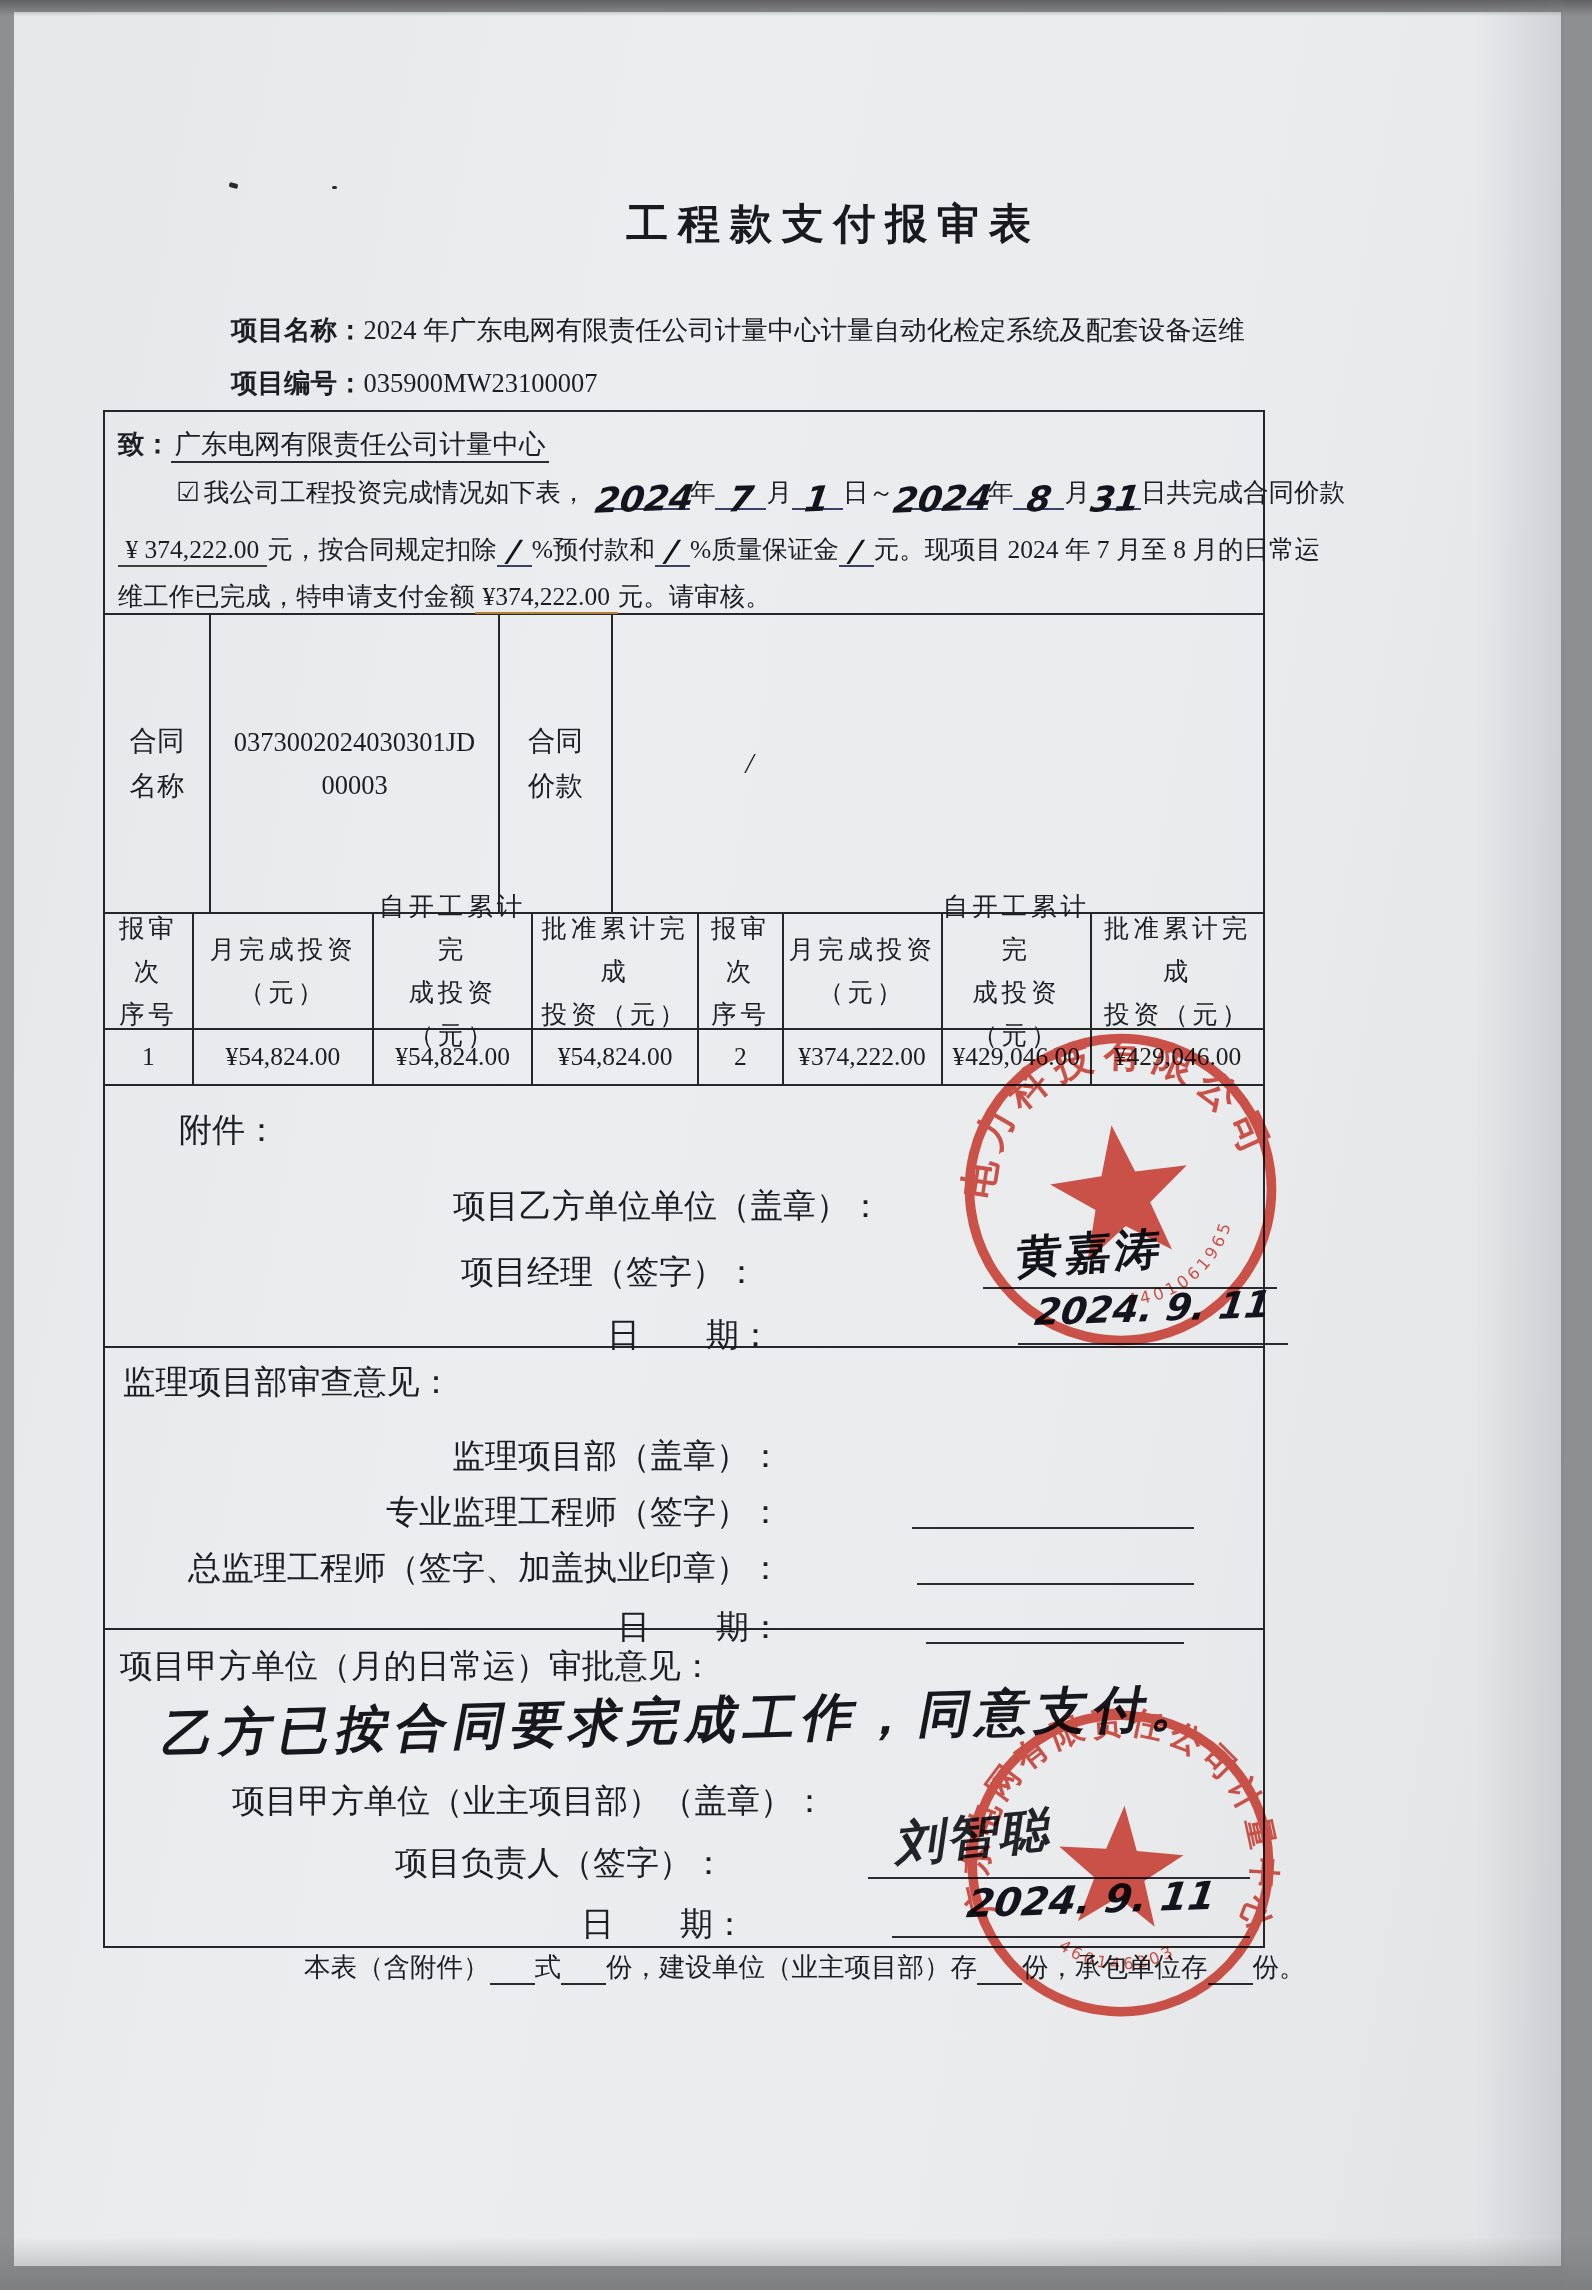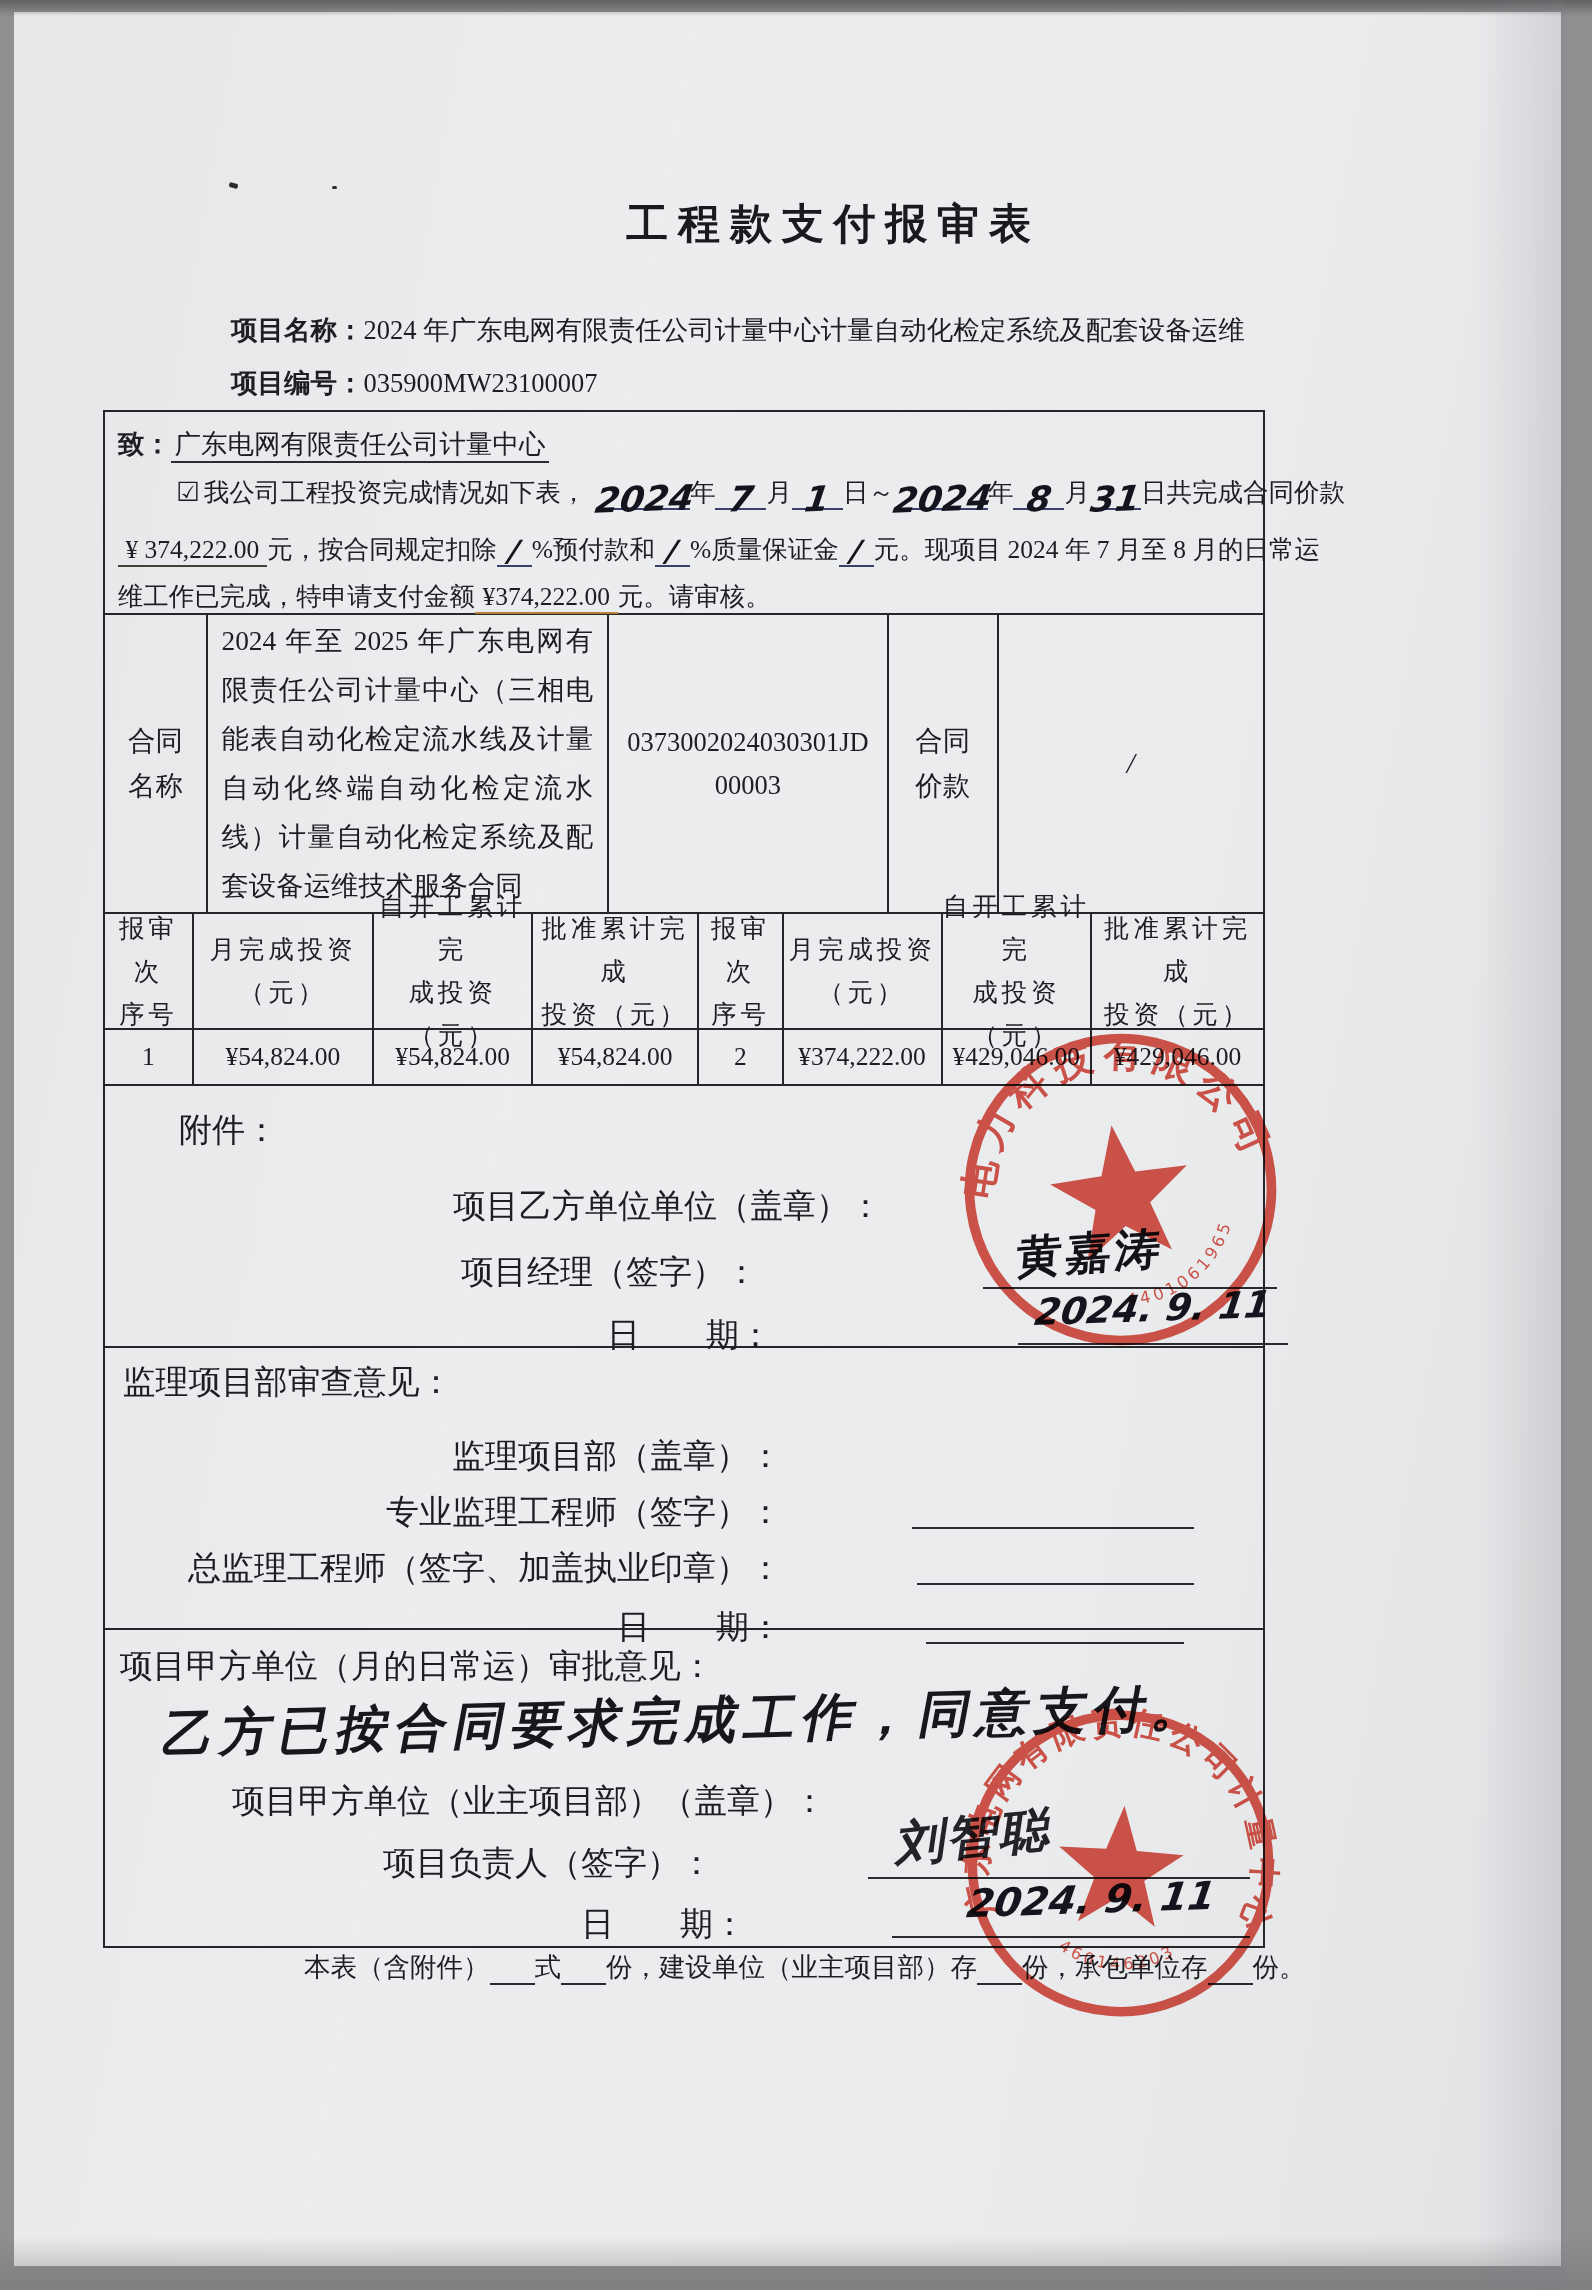--- a/index.html
+++ b/index.html
@@ -105,23 +105,20 @@
       <div class="nline" style="left:12.7px;top:167px;">
         <span>维工作已完成，特申请支付金额</span><span class="amt2">¥374,222.00</span><span>元。请审核。</span>
       </div>
     </div>
 
     <div class="sec s-contract">
       <div class="row">
         <div class="cell" style="width:106px;">
           <div class="c-label" style="width:63px;">合同名称</div>
         </div>
-        <div class="cell" style="width:414px;">
-          <div class="contract-name">2024 年至 2025 年广东电网有限责任公司计量中心（三相电能表自动化检定流水线及计量自动化终端自动化检定流水线）计量自动化检定系统及配套设备运维技术服务合同</div>
-        </div>
         <div class="cell" style="width:289px;">
           <div class="mono-num">0373002024030301JD</div>
           <div class="mono-num">00003</div>
         </div>
         <div class="cell" style="width:113px;">
           <div class="c-label" style="width:63px;">合同价款</div>
         </div>
         <div class="cell" style="width:273px;">
           <div class="slash-val">/</div>
         </div>
@@ -197,21 +194,21 @@
       <div class="abs lab" style="top:198px;right:481px;">总监理工程师（签字、加盖执业印章）：</div>
       <div class="sline" style="left:812px;top:235px;width:277px;"></div>
       <div class="abs lab" style="top:257px;right:481px;">日　　期：</div>
       <div class="sline" style="left:821px;top:294px;width:258px;"></div>
     </div>
 
     <div class="sec s-owner">
       <div class="abs lab" style="left:14.7px;top:13.7px;">项目甲方单位（月的日常运）审批意见：</div>
       <div class="abs" style="left:61px;top:57px;"><span class="hw-big">乙方已按合同要求完成工作，同意支付。</span></div>
       <div class="abs lab" style="top:149px;right:437px;">项目甲方单位（业主项目部）（盖章）：</div>
-      <div class="abs lab" style="top:211px;right:550px;">项目负责人（签字）：</div>
+      <div class="abs lab" style="top:211px;right:538px;">项目负责人（签字）：</div>
       <div class="sline" style="left:763px;top:247px;width:382px;"></div>
       <div class="abs" style="left:794px;top:174px;"><span class="sig sig-liu">刘智聪</span></div>
       <div class="abs lab" style="top:272px;right:517px;">日　　期：</div>
       <div class="sline" style="left:787px;top:306px;width:358px;"></div>
       <div class="abs" style="left:863px;top:247px;"><span class="hw" style="font-size:39px;">2024. 9. 11</span></div>
     </div>
   </div>
 
   <div class="footer">
     <span>本表（含附件）</span><span class="fblank"></span><span>式</span><span class="fblank"></span><span>份，建设单位（业主项目部）存</span><span class="fblank"></span><span>份，承包单位存</span><span class="fblank"></span><span>份。</span>

